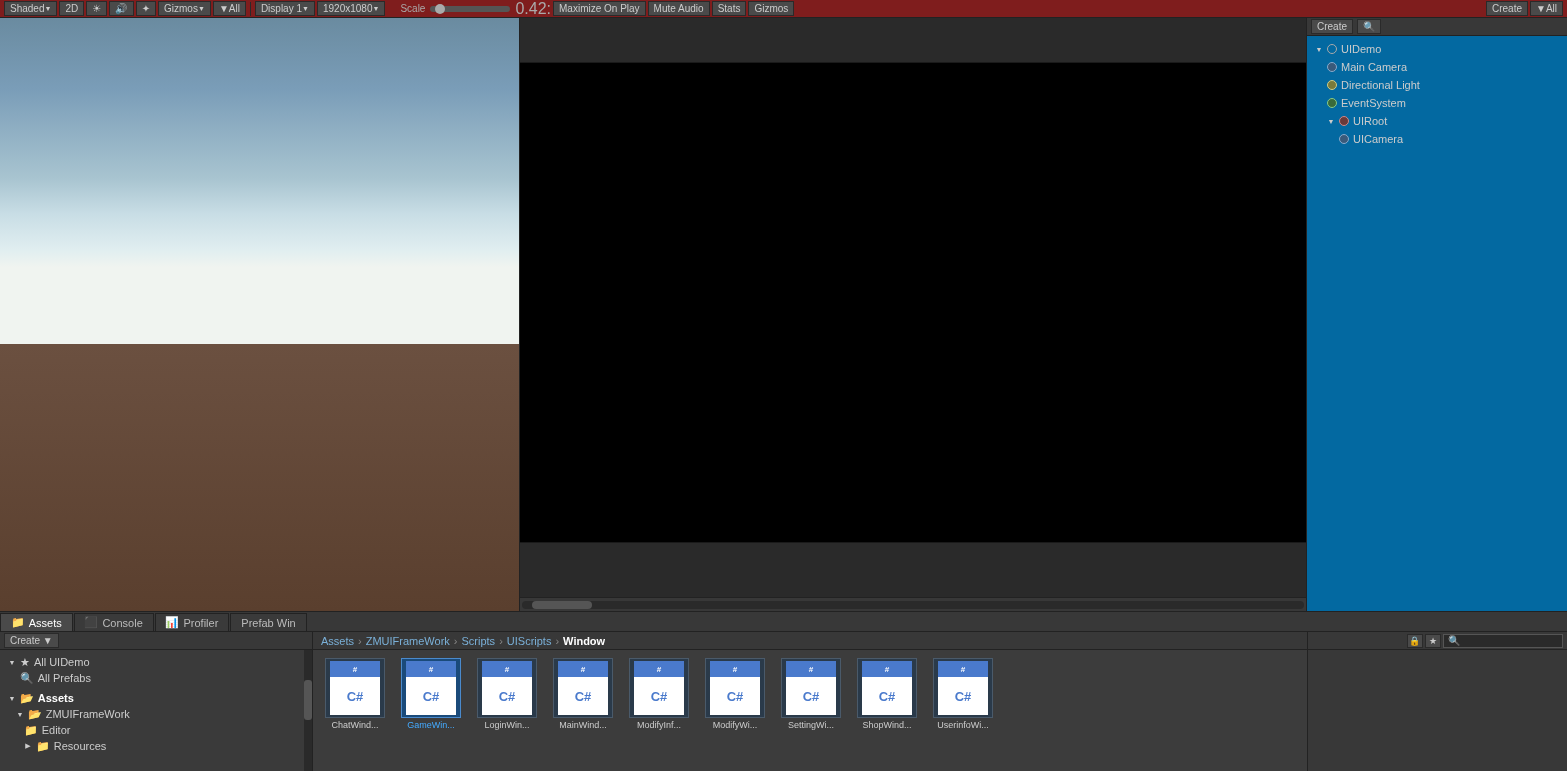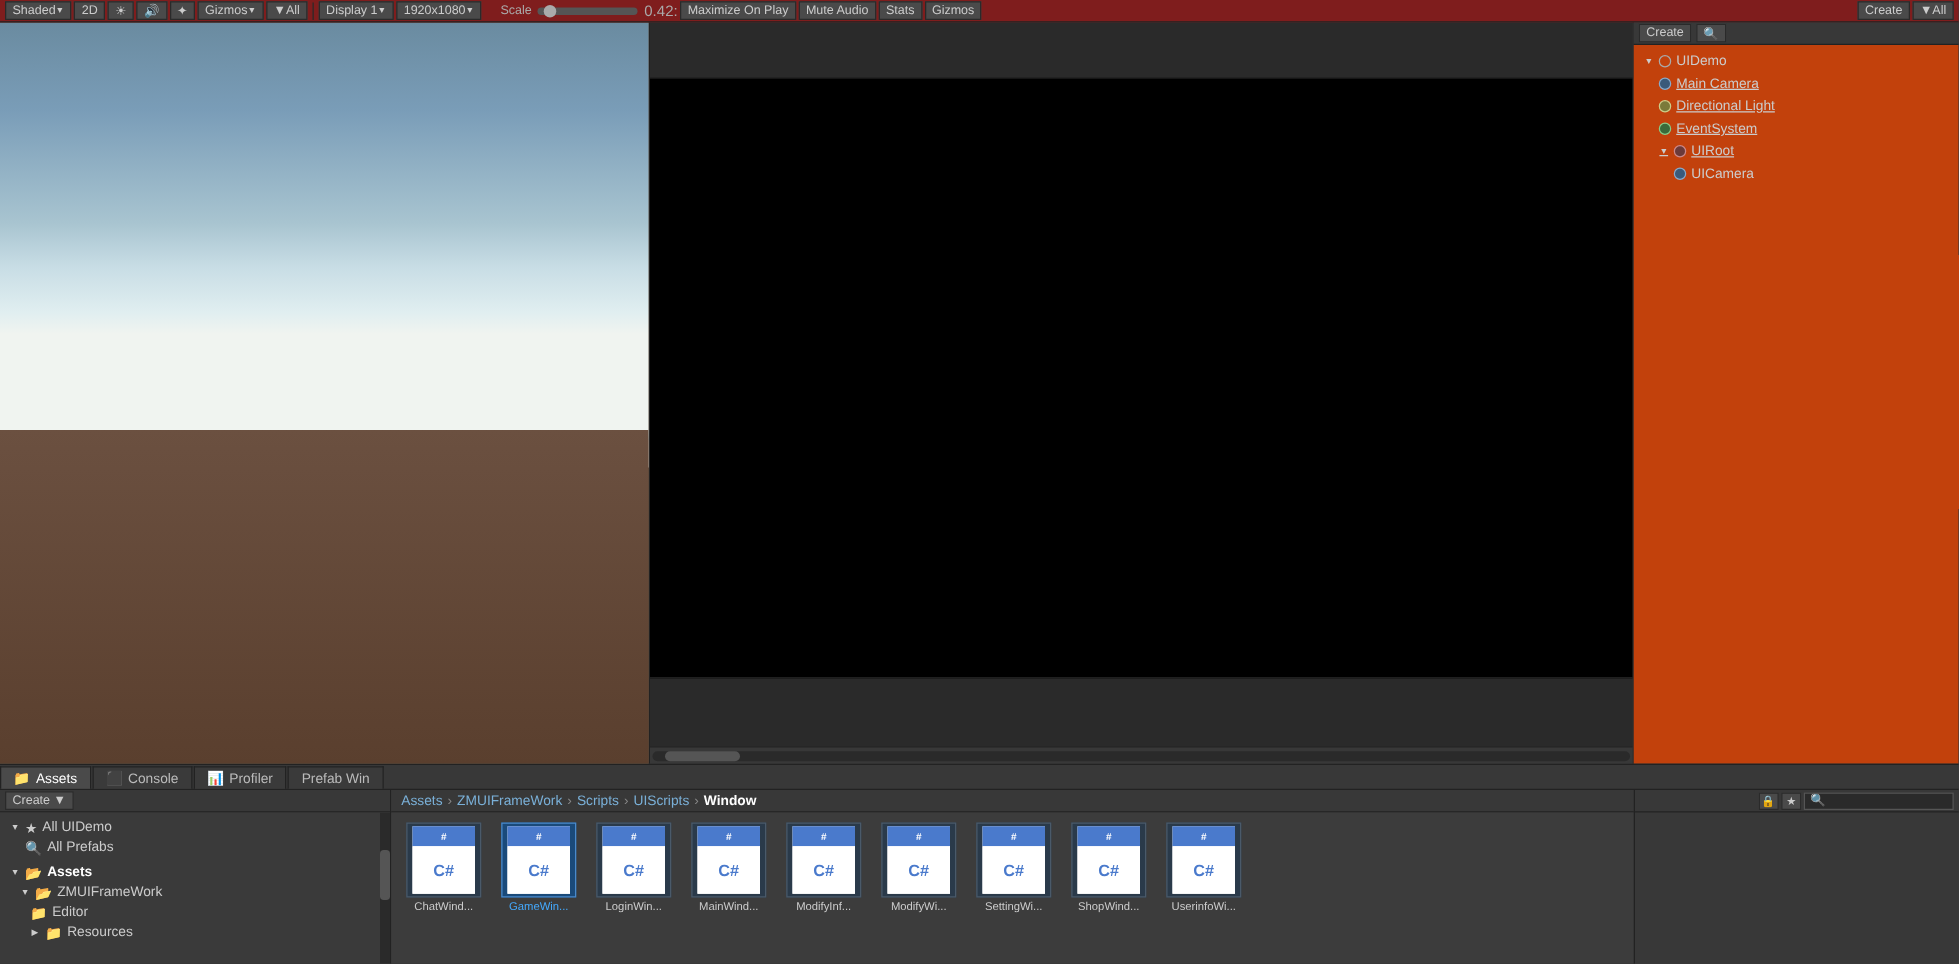--- a/index.html
+++ b/index.html
@@ -157,32 +157,32 @@
       height: 18px;
       background: #383838;
       border-bottom: 1px solid #222;
       display: flex;
       align-items: center;
       padding: 0 4px;
       gap: 4px;
     }
     .hierarchy-content {
       flex: 1;
-      background: #c2410c;
+      background: #0369a1;
       padding: 4px 0;
     }
     .hier-item {
       padding: 2px 8px;
       display: flex;
       align-items: center;
       gap: 4px;
       cursor: pointer;
       height: 18px;
     }
-    .hier-item.indent1 { padding-left: 20px; text-decoration: underline; }
+    .hier-item.indent1 { padding-left: 20px; }
     .hier-item.indent2 { padding-left: 32px; }
     .triangle {
       width: 8px;
       height: 8px;
       display: inline-flex;
       align-items: center;
       justify-content: center;
       font-size: 7px;
     }
     .triangle-down::before { content: '▼'; }
@@ -433,21 +433,21 @@
   <div class="toolbar-btn">▼All</div>
 
   <div class="toolbar-separator"></div>
 
   <div class="toolbar-btn dropdown-arrow">Display 1</div>
   <div class="toolbar-btn dropdown-arrow">1920x1080</div>
   <span style="font-size:10px;color:#aaa;margin-left:13px;">Scale</span>
   <div class="scale-slider">
     <div class="scale-thumb"></div>
   </div>
-  <span style="font-size:12px;color:#aaa;">0.42:</span>
+  <span style="font-size:16px;color:#aaa;">0.42:</span>
   <div class="toolbar-btn">Maximize On Play</div>
   <div class="toolbar-btn">Mute Audio</div>
   <div class="toolbar-btn">Stats</div>
   <div class="toolbar-btn">Gizmos</div>
 
   <div class="toolbar-right">
     <div class="toolbar-btn">Create</div>
     <div class="toolbar-btn">▼All</div>
   </div>
 </div>

